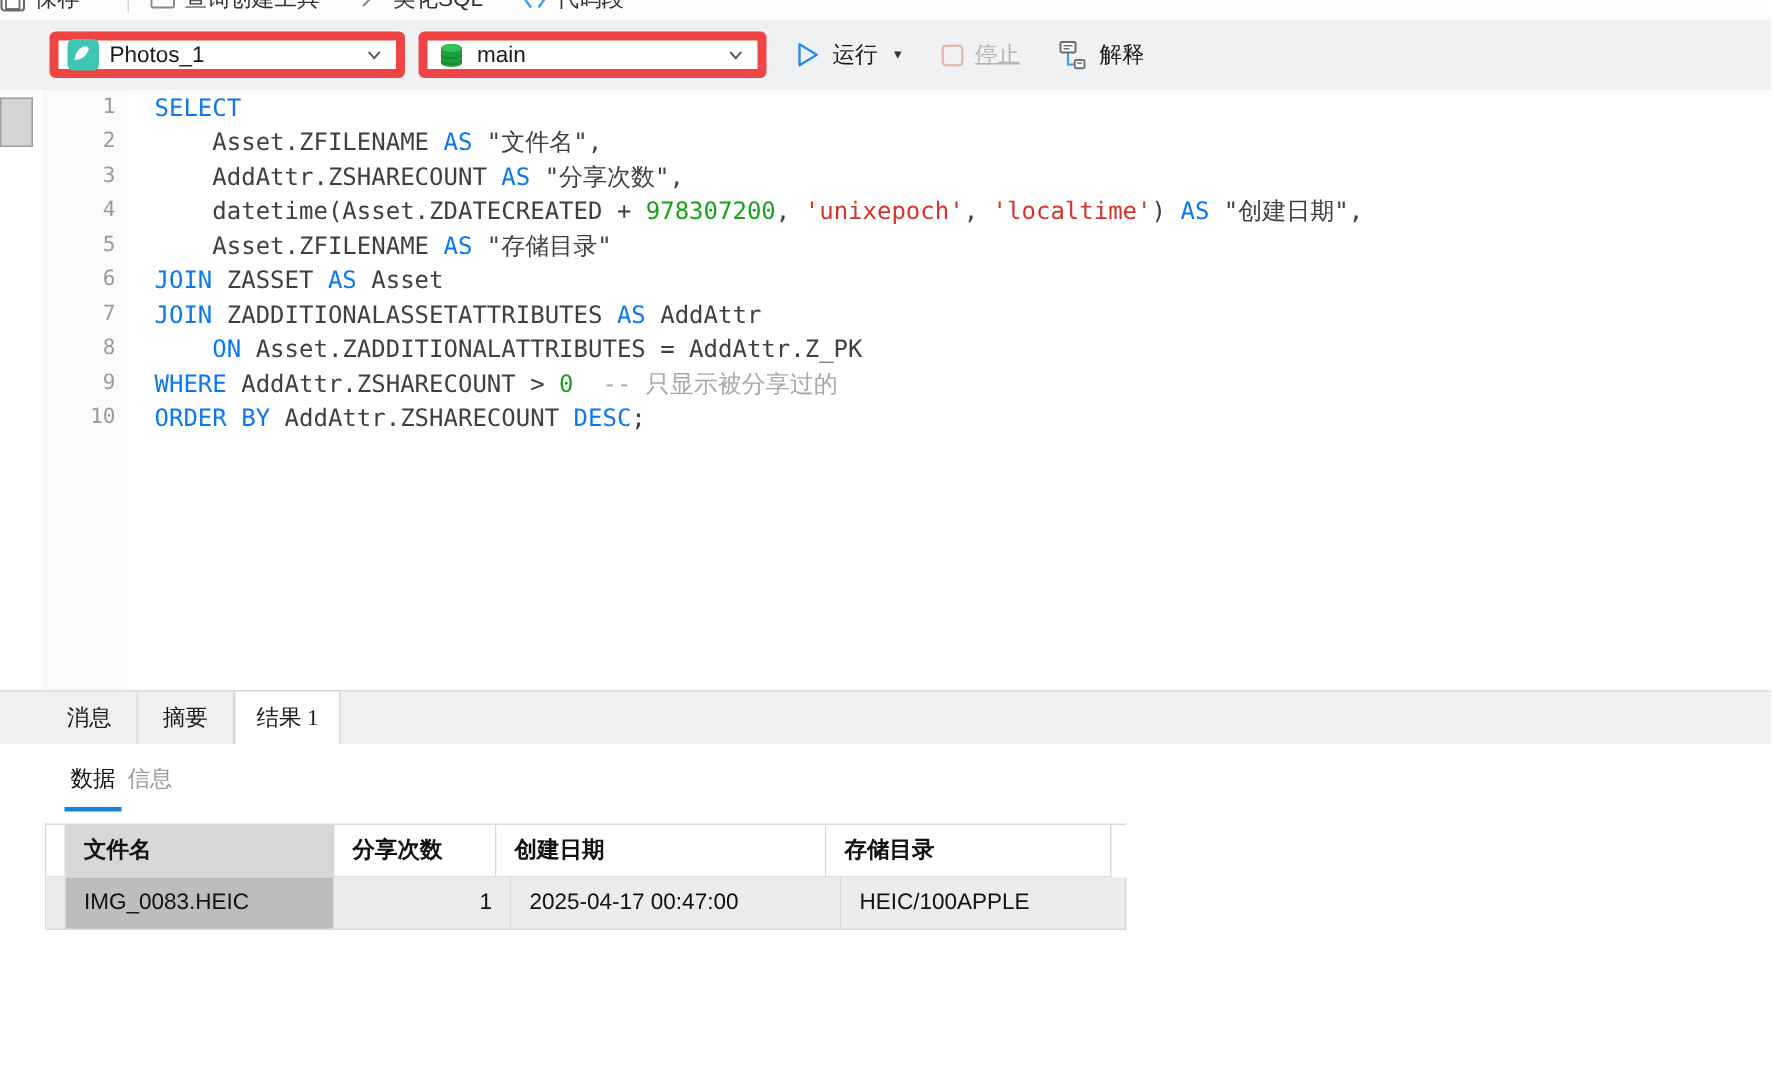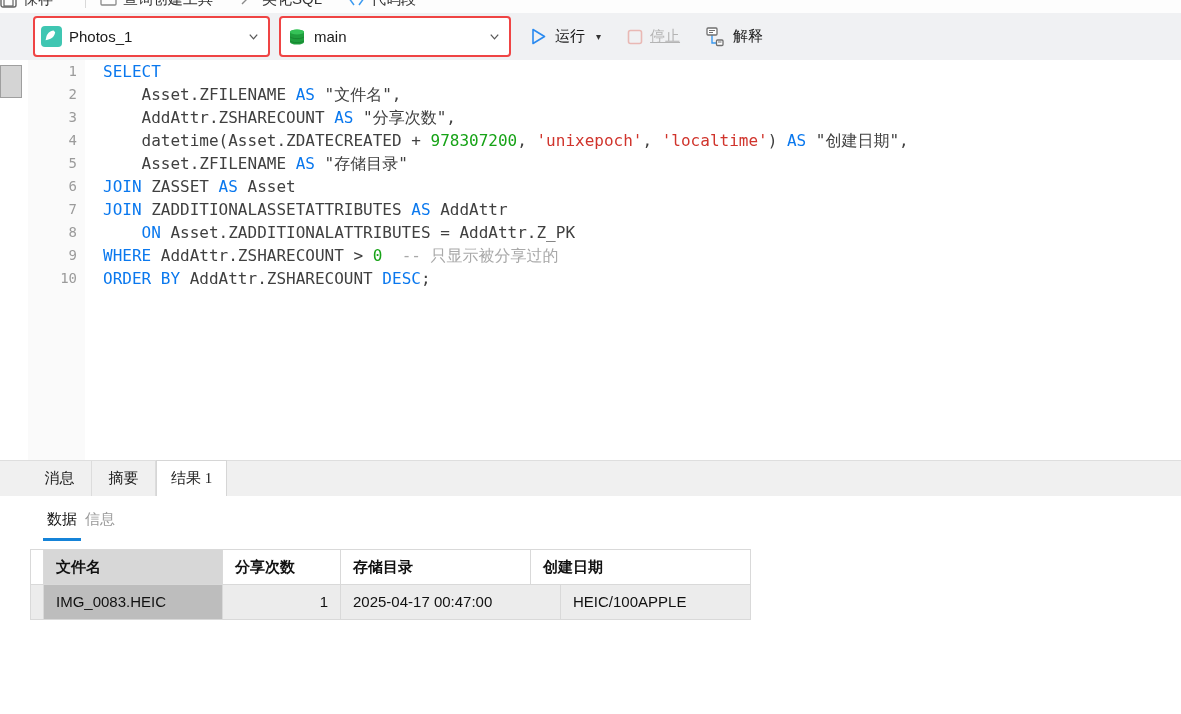--- a/index.html
+++ b/index.html
@@ -9,21 +9,21 @@
 
   
   .toprow { position:absolute; left:0; top:0; width:100%; height:13px; overflow:hidden; background:#fdfdfd; }
   .toprow-inner { position:absolute; left:0; top:-15px; height:28px; display:flex; align-items:center; font-size:15px; color:#333; }
   .toprow-item { display:flex; align-items:center; gap:6px; margin-right:26px; white-space:nowrap; }
   .toprow-sep { width:1px; height:18px; background:#d9d9d9; margin:0 14px 0 6px; }
   .mini-ic { width:17px; height:17px; display:inline-block; }
 
   
   .toolbar { position:absolute; left:0; top:13px; width:100%; height:47px; background:#f0f1f3; display:flex; align-items:center; }
-  .select { height:41px; background:#fff; border:2px solid #ef4444; border-radius:4px;
+  .select { height:31px; background:#fff; border:6px solid #ef4444; border-radius:4px;
     display:flex; align-items:center; padding:0 8px 0 6px; font-size:15px; color:#1a1a1a; cursor:default; }
   .select .lbl { flex:1; padding-left:7px; }
   .sel-conn { margin-left:33px; width:237px; }
   .sel-db { margin-left:9px; width:232px; }
   .sqlite-ic { width:21px; height:21px; border-radius:4px; background:#3fc6b2; display:flex; align-items:center; justify-content:center; }
   .tb-btn { display:flex; align-items:center; gap:7px; font-size:15px; color:#1a1a1a; white-space:nowrap; }
   .tb-btn.disabled { color:#b4b4b4;text-decoration:underline; }
   .caret-dn { font-size:10px; color:#333; margin-left:4px; }
 
   
@@ -193,23 +193,23 @@
 
   <div class="result-pane">
     <div class="subtabs" id="subtabs">
         <div class="subtab active">数据</div>
         <div class="subtab">信息</div>
       </div>
     <div class="grid">
       <div class="grow ghead" id="grid-head">
           <div class="gcell rowstrip" style="width: 13px;"></div>
           <div class="gcell colsel" style="width: 179px;">文件名</div>
-          <div class="gcell " style="width: 118px;">分享次数</div>
+          <div class="gcell " style="width: 108px;">分享次数</div>
+          <div class="gcell " style="width: 220px;">创建日期</div>
           <div class="gcell " style="width: 190px;">存储目录</div>
-          <div class="gcell " style="width: 220px;">创建日期</div>
         </div>
       <div id="grid-body">
           <div class="grow gdata">
             <div class="gcell rowstrip" style="width: 13px;"></div>
             <div class="gcell cellsel " style="width: 179px;">IMG_0083.HEIC</div>
             <div class="gcell num-right" style="width: 118px;">1</div>
             <div class="gcell " style="width: 220px;">2025-04-17 00:47:00</div>
             <div class="gcell " style="width: 190px;">HEIC/100APPLE</div>
           </div>
         </div>

